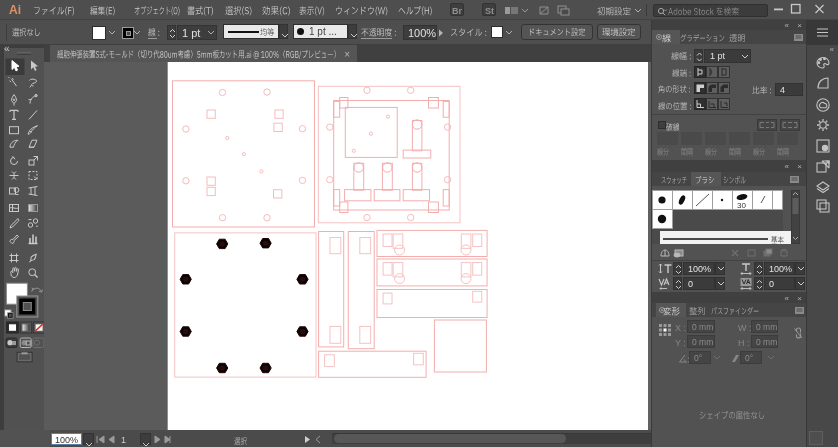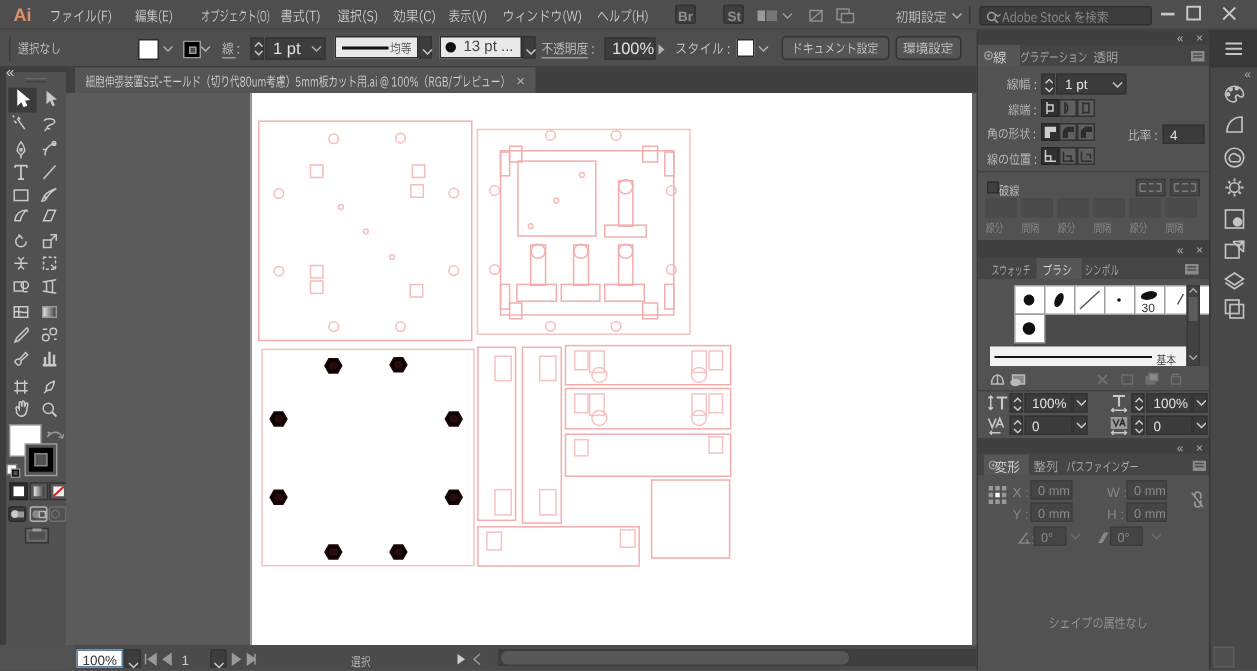--- a/index.html
+++ b/index.html
@@ -93,21 +93,21 @@
     <path d="M1 1 l3 3 3-3" stroke="#b0b0b0" fill="none"></path>
   </svg>
 <div class="abs" style="left:223px;top:24px;width:56px;height:15px;background:#e9e9e9;border:1px solid #2d2d2d;">
   <div class="abs" style="left:4px;top:6px;width:31px;height:1.5px;background:#111;"></div>
   </div>
 <div class="abs well" style="left:279px;top:24px;width:9px;height:15px;"><svg width="8" height="6" style="margin:4px 0 0 0.5px;">
       <path d="M1 1 l3 3 3-3" stroke="#ccc" fill="none"></path>
     </svg></div>
 <div class="abs" style="left:293px;top:24px;width:55px;height:15px;background:#e9e9e9;border:1px solid #2d2d2d;">
   <div class="abs" style="left:3px;top:3px;width:7px;height:7px;border-radius:50%;background:#111;"></div>
-  <div class="abs" style="left:15px;top:1px;font-size:10px;color:#444;">13 pt ...</div>
+  <div class="abs" style="left:15px;top:1px;font-size:10px;color:#444;">1 pt ...</div>
 </div>
 <div class="abs well" style="left:348px;top:24px;width:9px;height:15px;"><svg width="8" height="6" style="margin:4px 0 0 0.5px;">
       <path d="M1 1 l3 3 3-3" stroke="#ccc" fill="none"></path>
     </svg></div>
 <div class="abs well" style="left:403px;top:25px;width:34px;height:15px;color:#e0e0e0;padding:1px 0 0 4px;font-size:11px;">100%</div>
 <svg class="abs" style="left:438px;top:29px;" width="6" height="8">
     <path d="M1 0.5 L5 4 L1 7.5 z" fill="#b5b5b5"></path>
   </svg>
 <div class="abs" style="left:491px;top:26px;width:12px;height:12px;background:#fff;border:1px solid #2d2d2d;"></div>
 <svg class="abs" style="left:505px;top:30px;" width="8" height="6">
@@ -484,21 +484,21 @@
       <span class="collapse" style="right:5px;top:2px;">×</span>
     </div>
   <div class="ptabs" style="top:152px;">
     <div class="ptab on" style="left:39px;width:30px;"></div>
     <svg class="abs" style="right:7px;top:4px;" width="10" height="8">
         <rect x="0" y="0" width="9" height="7" fill="#8a8a8a"></rect>
         <path d="M1.5 2 h6 M1.5 4 h6" stroke="#4c4c4c"></path>
       </svg>
   </div>
   <div class="abs" style="left:0;top:166px;width:155px;height:126px;background:#525252;">
-    <div class="abs" style="left:24px;top:4px;width:131px;height:54px;background:#4a4a4a;">
+    <div class="abs" style="left:0;top:4px;width:131px;height:54px;background:#4a4a4a;">
       <svg width="131" height="53">
         <g stroke="#9e9e9e" stroke-width="1" fill="#fff">
           <rect x="0.5" y="0.5" width="20" height="19"></rect>
             <rect x="20.5" y="0.5" width="20" height="19"></rect>
             <rect x="40.5" y="0.5" width="20" height="19"></rect>
             <rect x="60.5" y="0.5" width="20" height="19"></rect>
             <rect x="80.5" y="0.5" width="20" height="19"></rect>
             <rect x="100.5" y="0.5" width="20" height="19"></rect>
             <rect x="120.5" y="0.5" width="10" height="19"></rect>
           <rect x="0.5" y="19.5" width="20" height="19"></rect>

